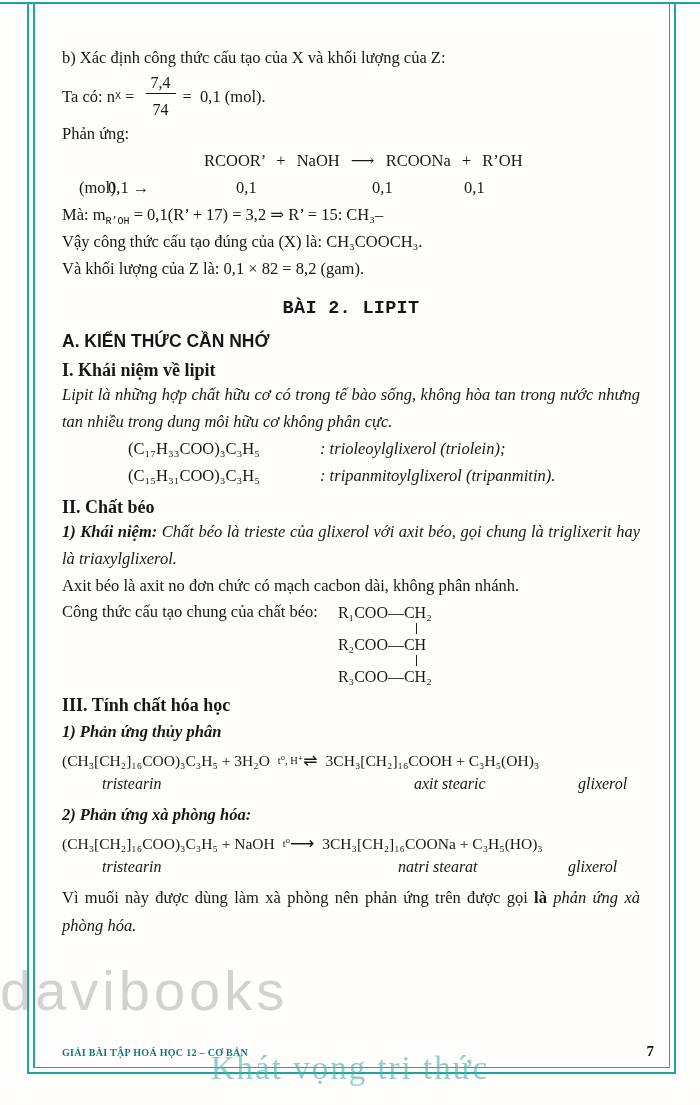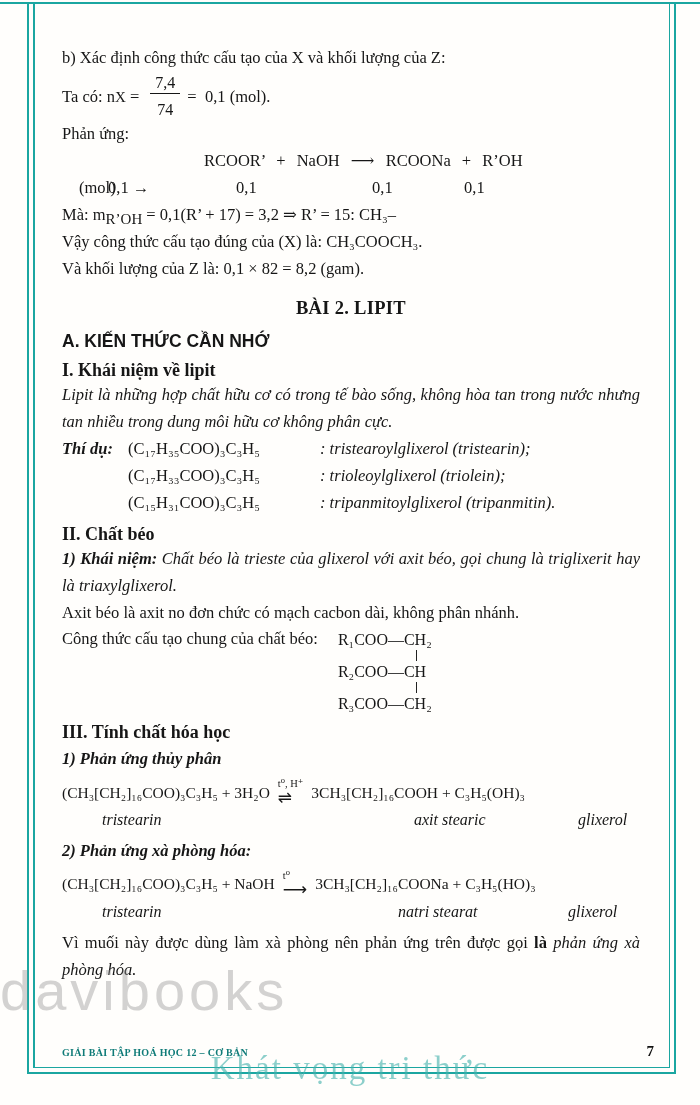--- a/index.html
+++ b/index.html
@@ -21,52 +21,52 @@
   .f-bottom-inner { left:33px; right:30px; bottom:37px; height:1.5px; }
 
   .content { position:absolute; left:62px; top:44px; width:578px; z-index:3; }
 
   p.line { line-height:1.64; text-align:justify; }
   .pre { white-space:pre; }
   .it { font-style:italic; }
   .bd { font-weight:bold; }
   .bi { font-weight:bold; font-style:italic; }
 
-  sub.s { font-size:15px; vertical-align:-4px; line-height:0; }
+  sub.s { font-size:10px; vertical-align:-4px; line-height:0;font-family:Liberation Mono, monospace; }
 
   .taco { display:flex; align-items:center; line-height:1.25; margin-top:3px; min-height:44px; }
   .frac { display:inline-block; text-align:center; vertical-align:middle; margin:0 7px; font-size:16px; line-height:1.15; }
   .frac .num { display:block; border-bottom:1.4px solid #161616; padding:0 5px 1px; }
   .frac .den { display:block; padding-top:7px; }
 
   .main-eq { margin-left:142px; word-spacing:7px; line-height:1.64; }
   .mol-row { position:relative; height:27px; line-height:27px; }
   .mol-row span { position:absolute; top:0; }
   .mol-row span:nth-child(1){ left:17px; }
   .mol-row span:nth-child(2){ left:46px; }
   .mol-row span:nth-child(3){ left:174px; }
   .mol-row span:nth-child(4){ left:310px; }
   .mol-row span:nth-child(5){ left:402px; }
 
-  .title { text-align:center; font-family:Liberation Serif, serif; font-weight:bold; font-size:18.5px; margin-top:16px; letter-spacing:.3px; }
+  .title { text-align:center; font-family:Liberation Mono, monospace; font-weight:bold; font-size:18.5px; margin-top:16px; letter-spacing:.3px; }
   .h-sans { font-family:"Liberation Sans","DejaVu Sans",sans-serif; font-weight:bold; font-size:17.5px; margin-top:12px; }
   .h-serif { font-weight:bold; font-size:18px; margin-top:8px; }
 
   .ex-row { display:flex; line-height:1.64; }
   .ex-label { flex:0 0 66px; }
   .ex-formula { flex:0 0 192px; }
   .ex-name { font-style:italic; }
 
   .ctct-row { display:flex; align-items:flex-start; margin-top:3px; }
   .struct { margin-left:20px; font-size:16px; }
   .s-row { line-height:21px; }
   .bond { width:1.5px; height:11px; background:#222; margin-left:78px; }
 
   .rxn { display:flex; align-items:center; gap:8px; font-size:15.5px; margin-top:7px; white-space:nowrap; }
-  .rx-arrow { display:inline-flex; flex-direction:column; line-height:1; }
+  .rx-arrow { display:inline-flex; flex-direction:row; align-items:center; line-height:1; }
   .arrow-top { font-size:10.5px; }
   .arrow-glyph { font-family:"DejaVu Sans",sans-serif; font-size:17px; margin-top:-1px; }
 
   .rxn-names { position:relative; height:27px; font-style:italic; font-size:16px; line-height:27px; }
   .rxn-names span { position:absolute; top:0; }
   .r1-names span:nth-child(1){ left:40px; }
   .r1-names span:nth-child(2){ left:352px; }
   .r1-names span:nth-child(3){ left:516px; }
   .r2-names span:nth-child(1){ left:40px; }
   .r2-names span:nth-child(2){ left:336px; }
@@ -128,25 +128,20 @@
     <p class="line">Vậy công thức cấu tạo đúng của (X) là: CH₃COOCH₃.</p>
     <p class="line">Và khối lượng của Z là: 0,1 × 82 = 8,2 (gam).</p>
 
     <h2 class="title">BÀI 2.  LIPIT</h2>
     <h3 class="h-sans">A. KIẾN THỨC CẦN NHỚ</h3>
     <h4 class="h-serif">I. Khái niệm về lipit</h4>
 
     <p class="line it">Lipit là những hợp chất hữu cơ có trong tế bào sống, không hòa tan trong nước nhưng tan nhiều trong dung môi hữu cơ không phân cực.</p>
 
     <div class="examples">
-      <div class="ex-row">
-        <span class="ex-label bi">Thí dụ:</span>
-        <span class="ex-formula">(C₁₇H₃₅COO)₃C₃H₅</span>
-        <span class="ex-name">: tristearoylglixerol (tristearin);</span>
-      </div>
       <div class="ex-row">
         <span class="ex-label"></span>
         <span class="ex-formula">(C₁₇H₃₃COO)₃C₃H₅</span>
         <span class="ex-name">: trioleoylglixerol (triolein);</span>
       </div>
       <div class="ex-row">
         <span class="ex-label"></span>
         <span class="ex-formula">(C₁₅H₃₁COO)₃C₃H₅</span>
         <span class="ex-name">: tripanmitoylglixerol (tripanmitin).</span>
       </div>

